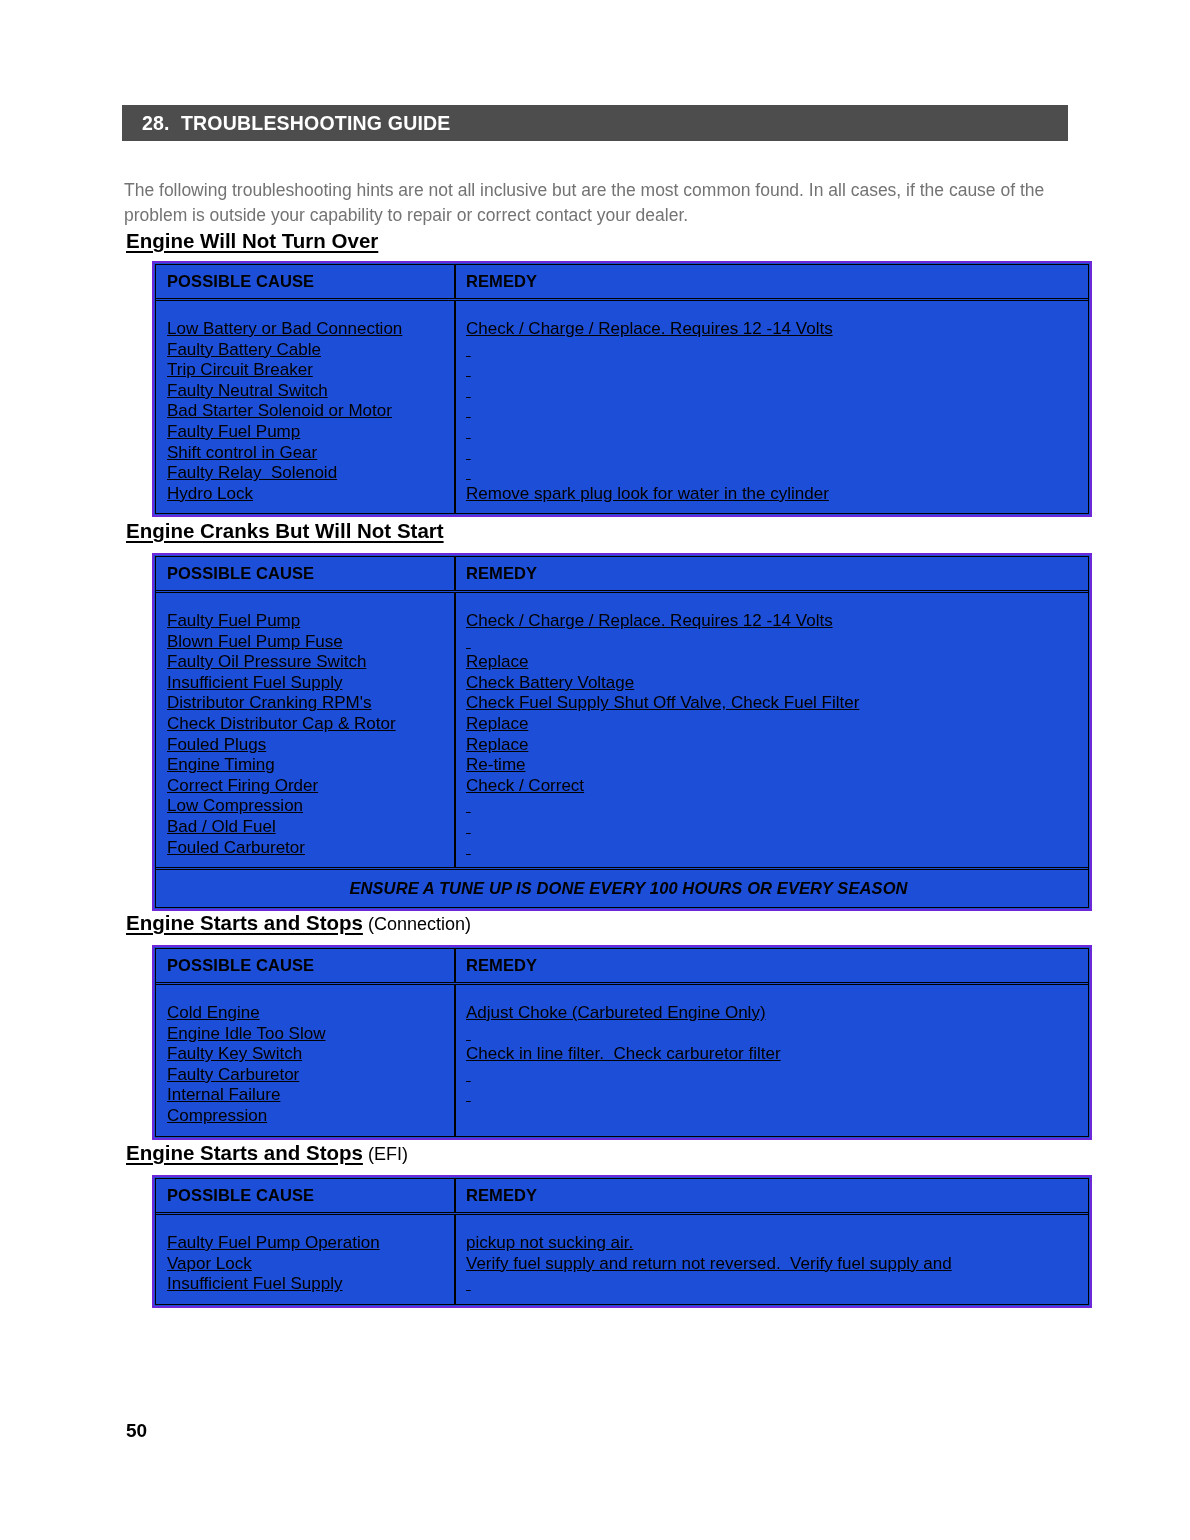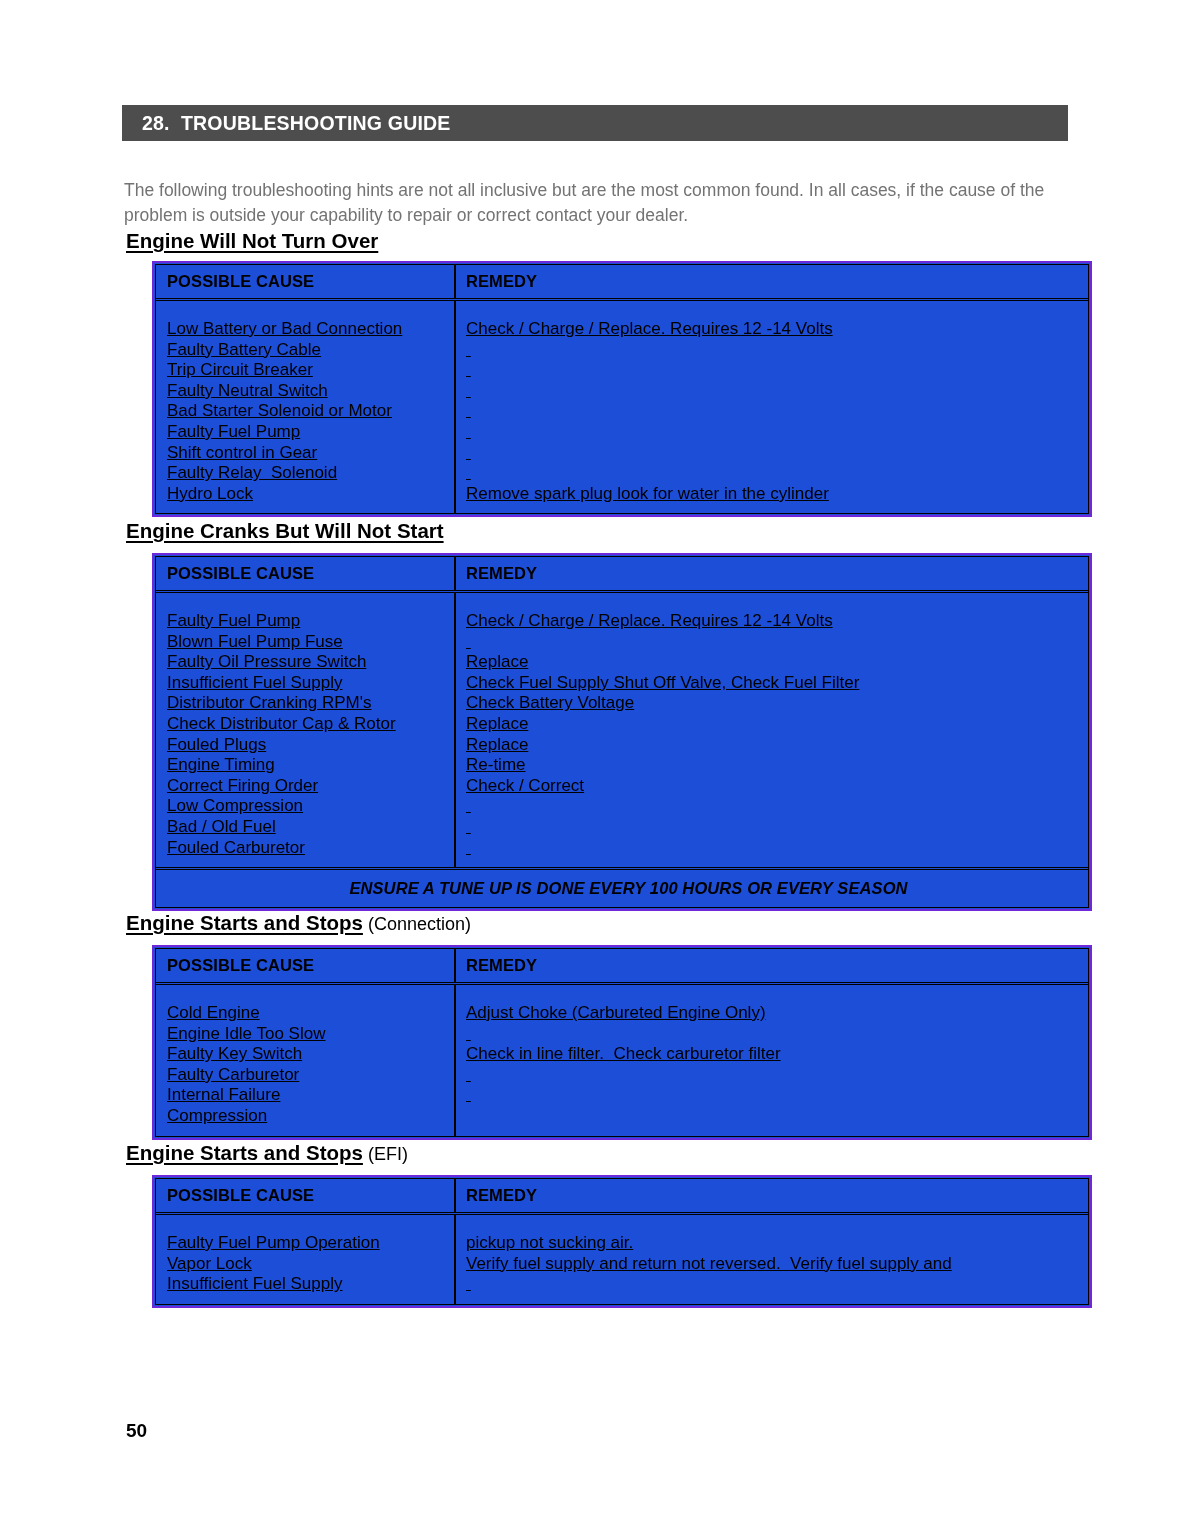--- a/index.html
+++ b/index.html
@@ -225,22 +225,22 @@
             <div class="cell-line">Engine Timing</div>
             <div class="cell-line">Correct Firing Order</div>
             <div class="cell-line">Low Compression</div>
             <div class="cell-line">Bad / Old Fuel</div>
             <div class="cell-line">Fouled Carburetor</div>
           </div>
         <div class="col-remedy">
             <div class="cell-line">Check / Charge / Replace. Requires 12 -14 Volts</div>
             <div class="cell-line">&nbsp;</div>
             <div class="cell-line">Replace</div>
+            <div class="cell-line">Check Battery Voltage</div>
             <div class="cell-line">Check Fuel Supply Shut Off Valve, Check Fuel Filter</div>
-            <div class="cell-line">Check Battery Voltage</div>
             <div class="cell-line">Replace</div>
             <div class="cell-line">Replace</div>
             <div class="cell-line">Re-time</div>
             <div class="cell-line">Check / Correct</div>
             <div class="cell-line">&nbsp;</div>
             <div class="cell-line">&nbsp;</div>
             <div class="cell-line">&nbsp;</div>
           </div>
       </div>
       <div class="tbl-row notice-row">

